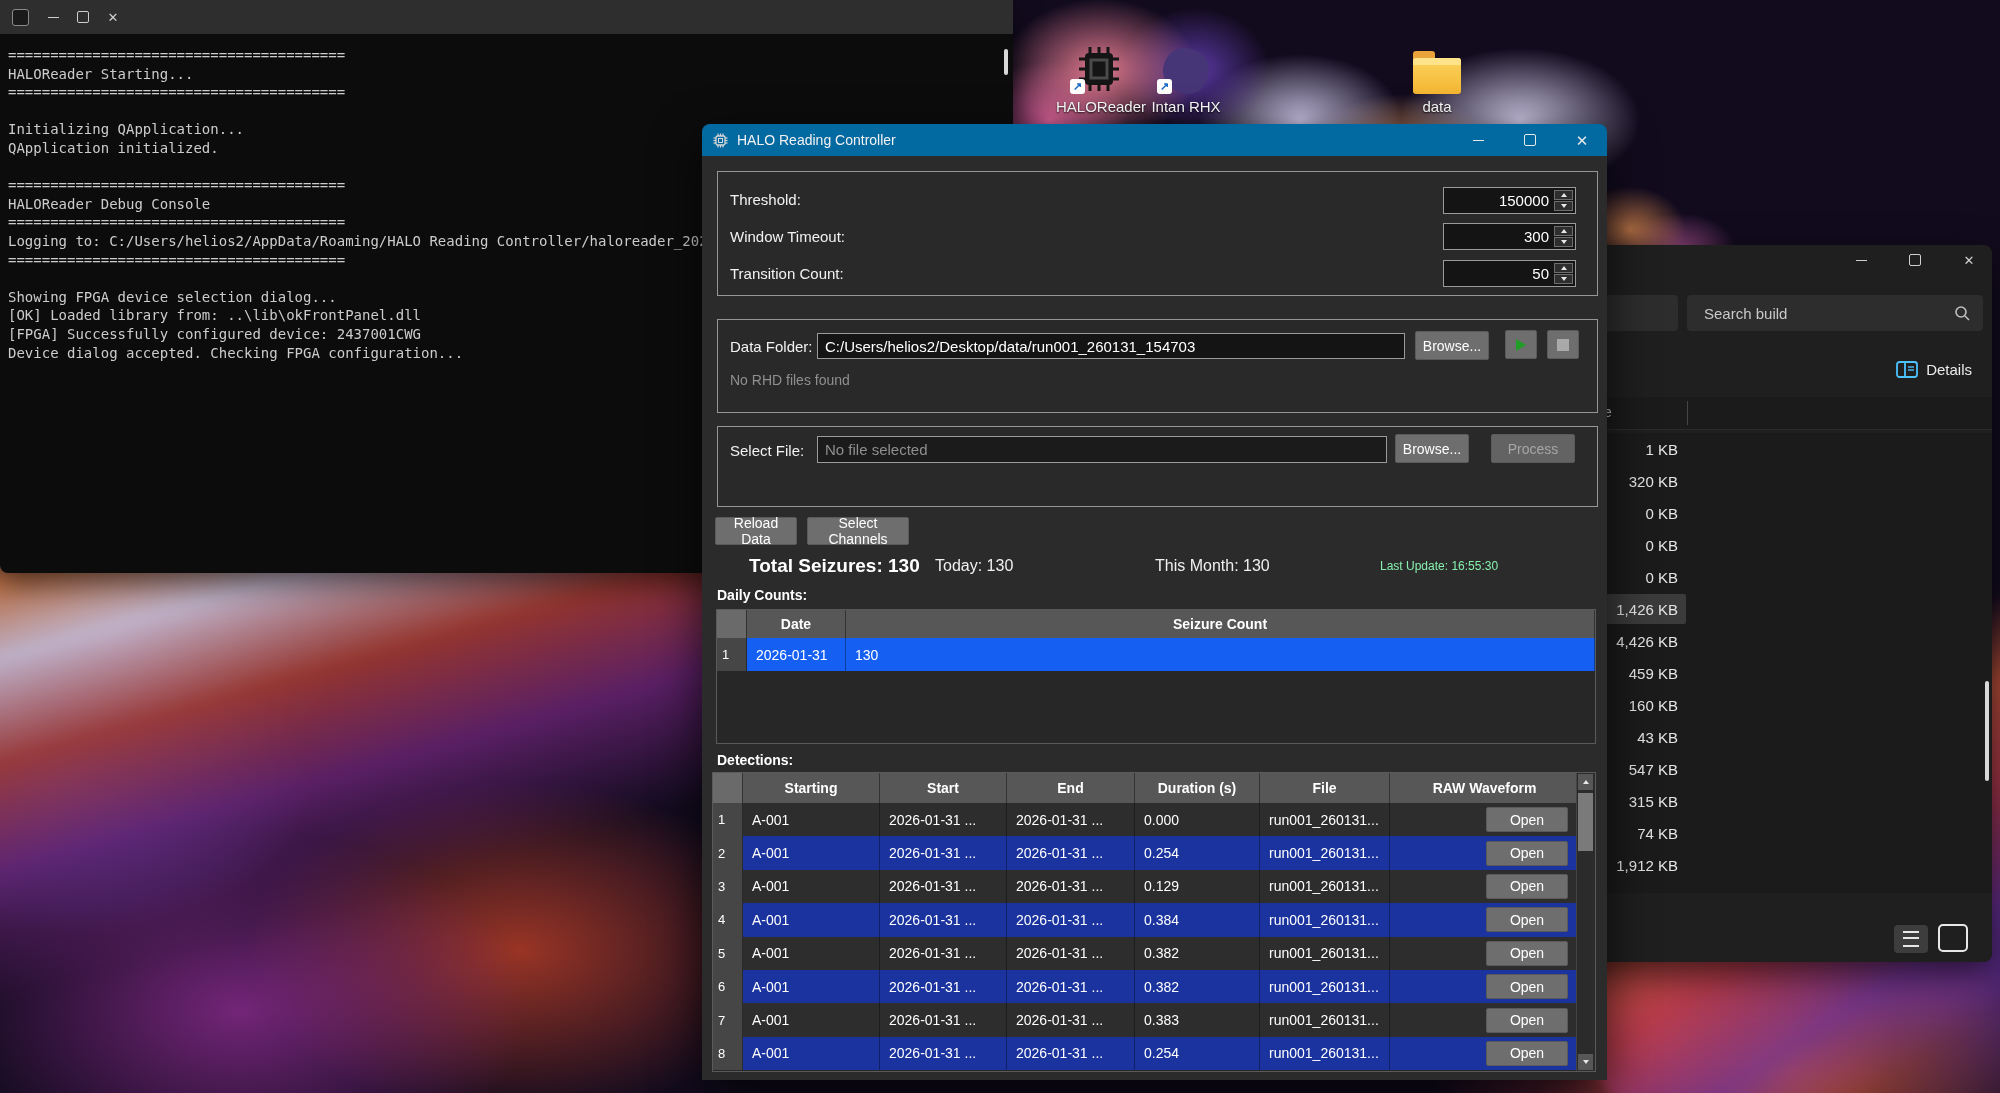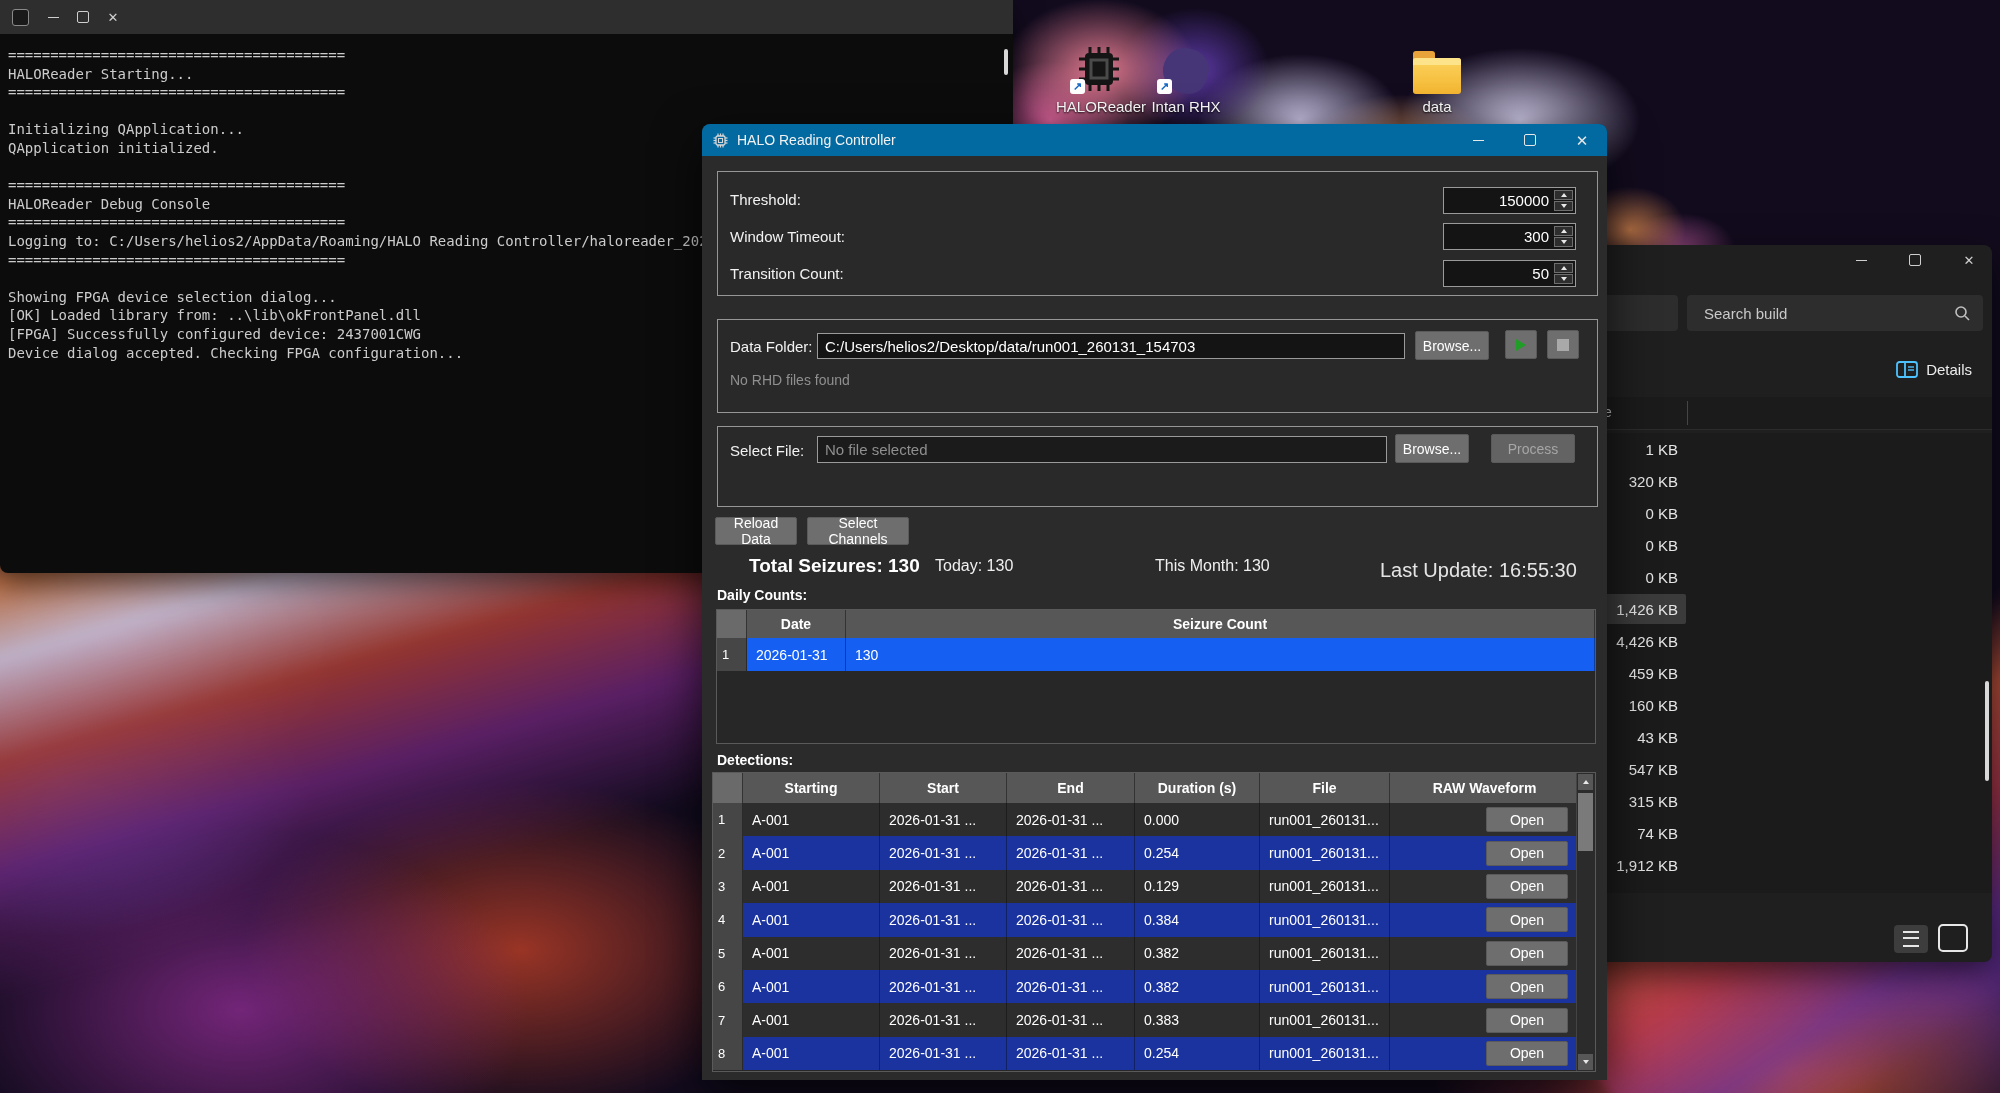--- a/index.html
+++ b/index.html
@@ -106,21 +106,21 @@
   .tinput.disabled{color:#8f8f8f;background:#1b1b1b;}
   .btn{background:#6e6e6e;border:1px solid #5a5a5a;border-radius:2px;color:#fff;font-size:14px;
     font-family:"Liberation Sans",sans-serif;display:flex;align-items:center;justify-content:center;box-sizing:border-box;}
   .btn.abs{position:absolute;}
   .btn.disabled{color:#a6a6a6;background:#636363;}
   .play-tri{width:0;height:0;border-top:6px solid transparent;border-bottom:6px solid transparent;border-left:10px solid #1f9d27;}
   .stop-sq{width:12px;height:12px;background:#a9a9a9;}
   .status-dim{position:absolute;color:#8f8f8f;font-size:14px;}
   .stats-total{position:absolute;font-size:19px;font-weight:bold;color:#fff;}
   .stats-mid{position:absolute;font-size:16px;color:#f0f0f0;}
-  .stats-dim{position:absolute;font-size:20px;color:#e5e5e5;}
+  .stats-dim{position:absolute;font-size:12px;color:#86efac;}
   .section-lbl{position:absolute;font-size:14px;font-weight:bold;color:#fff;}
 
   
   .qtable{position:absolute;background:#272727;border:1px solid #5a5a5a;box-sizing:border-box;overflow:hidden;}
   .q-headrow{display:flex;background:#575757;font-weight:bold;font-size:14px;}
   .q-hc{display:flex;align-items:center;justify-content:center;border-right:1px solid #333;box-sizing:border-box;}
   .q-corner{background:#6a6a6a;border-right:1px solid #333;box-sizing:border-box;}
   .q-row{display:flex;font-size:14px;background:#2d2d2d;}
   .q-row.bluealt{background:#1b339e;}
   .q-row.blueselect{background:#1560f2;}

